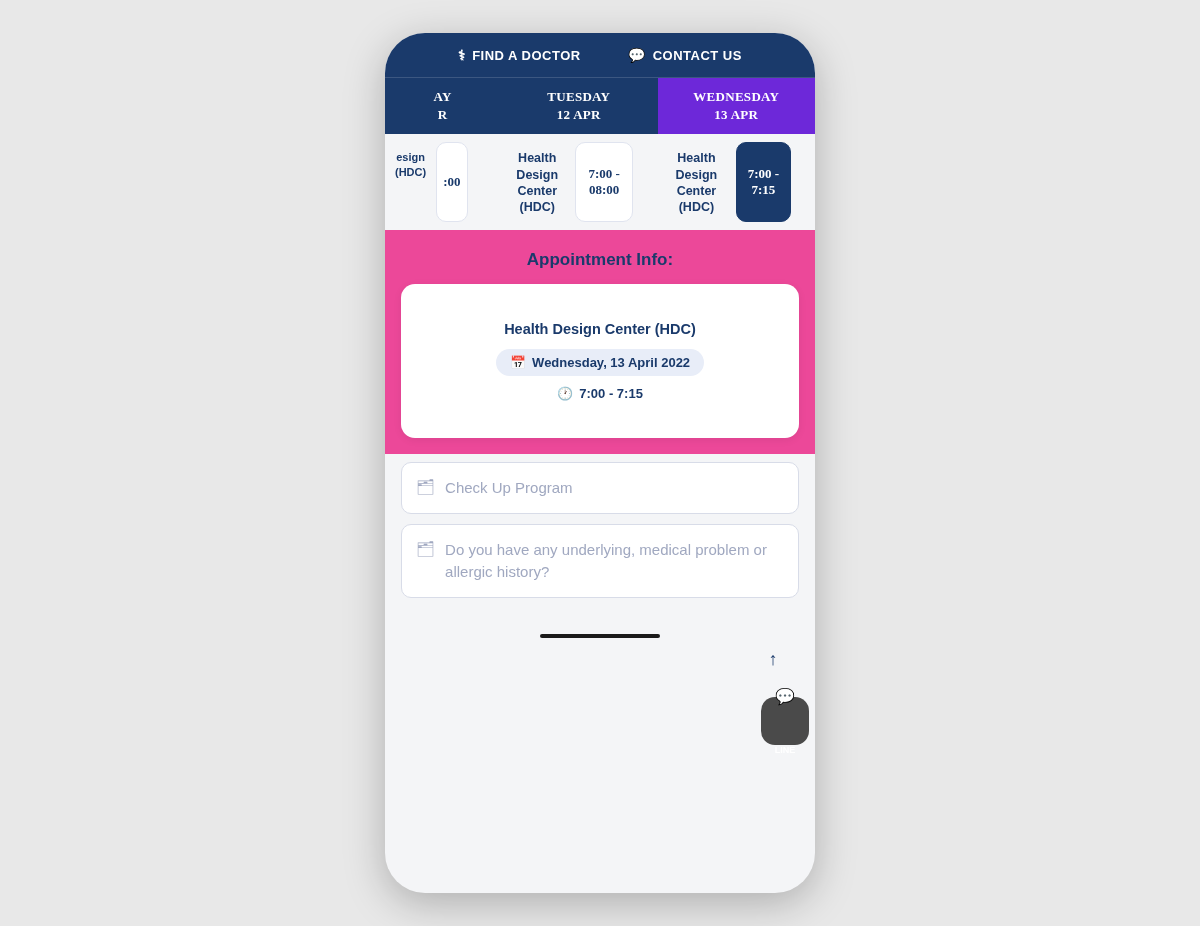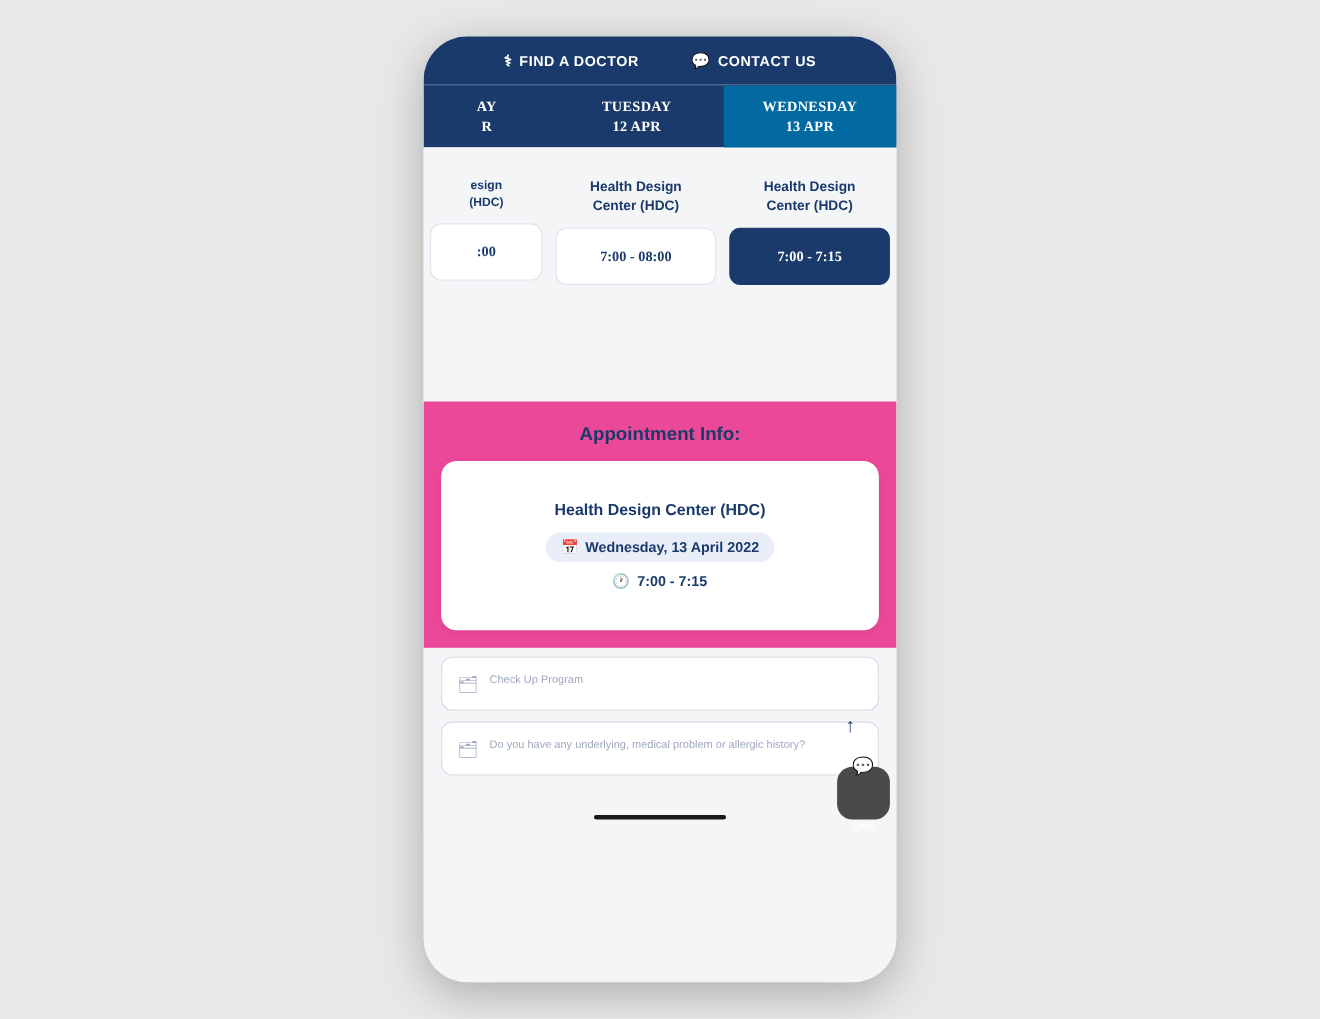--- a/index.html
+++ b/index.html
@@ -65,35 +65,34 @@
       letter-spacing: 0.3px;
       line-height: 1.4;
       font-family: Liberation Serif, serif;
     }
 
     .cal-col-header.partial {
       flex: 0.7;
     }
 
     .cal-col-header.active-col {
-      background: #0369a1;
+      background: #6d28d9;
     }
 
     
     .calendar-body {
       background: #f4f5f7;
       display: flex;
       gap: 0;
     }
 
     .cal-col {
       flex: 1;
-      padding: 20px 6px;
-      display: flex;
-      flex-direction: column;
+      padding: 8px 6px;
+      display: flex;
       gap: 6px;
     }
 
     .cal-col.partial {
       flex: 0.7;
     }
 
     .location-label {
       text-align: center;
       font-size: 12.5px;
@@ -211,21 +210,21 @@
     }
 
     .form-field-icon {
       font-size: 15px;
       color: #a0a8c0;
       margin-top: 1px;
       flex-shrink: 0;
     }
 
     .form-field-text {
-      font-size: 10px;
+      font-size: 15px;
       color: #a0a8c0;
       line-height: 1.45;
     }
 
     
     .scroll-up-btn {
       position: absolute;
       right: 26px;
       bottom: 218px;
       width: 32px;

